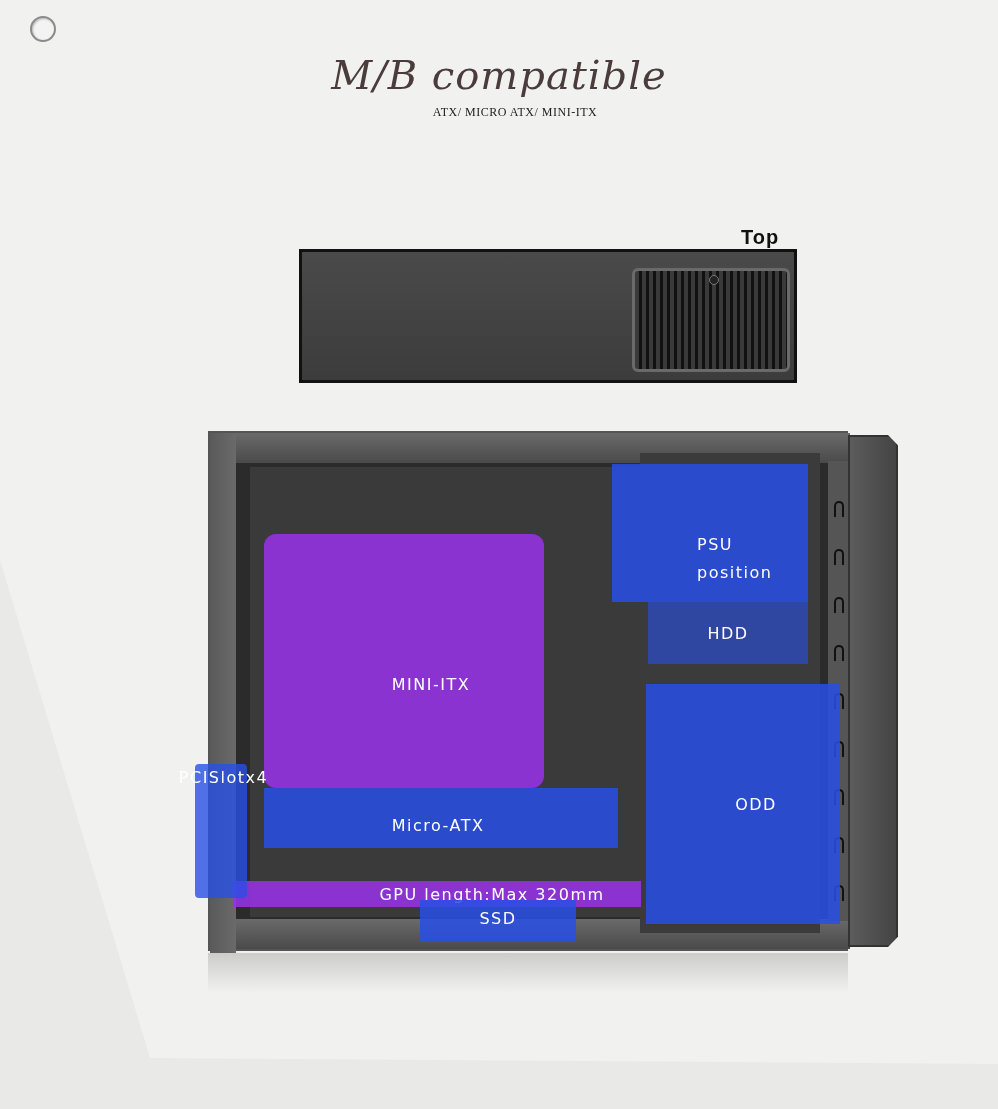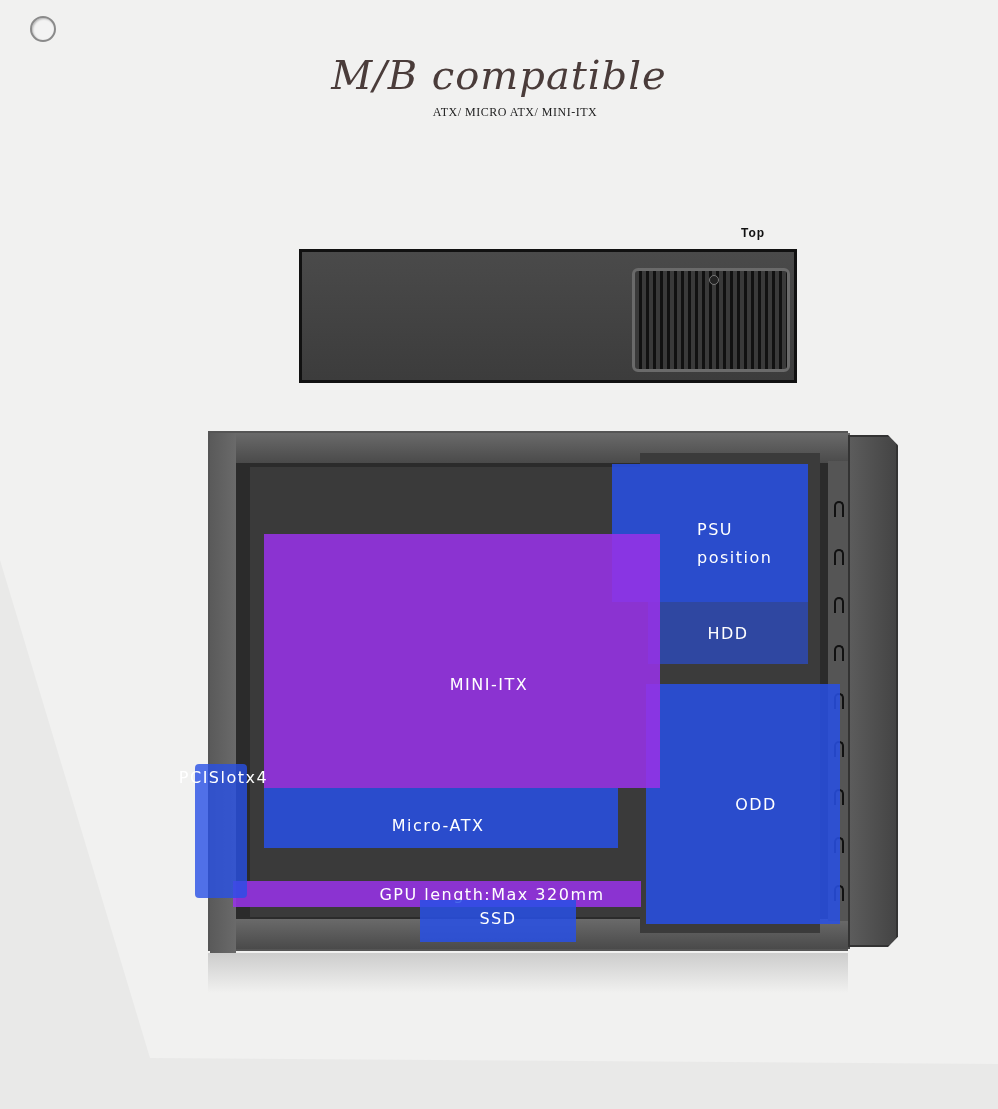--- a/index.html
+++ b/index.html
@@ -21,21 +21,21 @@
     .title {
       position: absolute; left: 0; width: 998px; top: 52px; text-align: center;
       font-family: "DejaVu Serif", serif; font-style: italic; font-size: 40px;
       color: #4a3c3a; letter-spacing: 1px;
     }
     .subtitle {
       position: absolute; left: 0; width: 1030px; top: 105px; text-align: center;
       font-family: "Liberation Serif", serif; font-size: 12px; color: #222; letter-spacing: 0.5px;
     }
     .top-label {
-      position: absolute; left: 741px; top: 226px; font-size: 12px; color: #111; letter-spacing: 1px;
+      position: absolute; left: 741px; top: 226px; font-size: 20px; color: #111; letter-spacing: 1px;
       font-family: "Liberation Sans", sans-serif; font-weight: bold; text-align: right;
     }
     .top-panel {
       position: absolute; left: 299px; top: 249px; width: 498px; height: 134px;
       background: linear-gradient(#4a4a4a, #3c3c3c); border: 3px solid #111; box-sizing: border-box;
     }
     .vent {
       position: absolute; left: 330px; top: 16px; width: 158px; height: 104px;
       border: 3px solid #6a6a6a; border-radius: 6px; box-sizing: border-box;
       background: repeating-linear-gradient(90deg, #3a3a3a 0 4px, #111 4px 7px);
@@ -116,32 +116,32 @@
     <div class="hook" style="top:232px"></div>
     <div class="hook" style="top:280px"></div>
     <div class="hook" style="top:328px"></div>
     <div class="hook" style="top:376px"></div>
     <div class="hook" style="top:424px"></div>
   </div>
   <div class="side-panel"></div>
 </div>
 <div class="shadow"></div>
 
-<div class="overlay blue" style="left:612px; top:464px; width:196px; height:138px; flex-direction:column; align-items:flex-start; justify-content:flex-start; padding:52px 0 0 85px; box-sizing:border-box; line-height:28px;">
+<div class="overlay blue" style="left:612px; top:464px; width:196px; height:138px; flex-direction:column; align-items:flex-start; justify-content:center; padding:52px 0 0 85px; box-sizing:border-box; line-height:28px;">
   <span>PSU</span>
   <span>position</span>
 </div>
 <div class="overlay blue" style="left:648px; top:602px; width:160px; height:62px; background:rgba(40,80,230,0.6);">
   <span>HDD</span>
 </div>
 <div class="overlay blue" style="left:646px; top:684px; width:158px; height:240px;padding-left:36px;">
   <span style="margin-right:10px;">ODD</span>
 </div>
 
-<div class="overlay purple" style="left:264px; top:534px; width:396px; height:254px;">
+<div class="overlay purple" style="left:264px; top:534px; width:280px; height:254px;border-radius:12px;">
   <span style="margin-top:46px; margin-left:54px;">MINI-ITX</span>
 </div>
 <div class="overlay blue" style="left:264px; top:788px; width:354px; height:60px;">
   <span style="margin-left:-6px; margin-top:14px;">Micro-ATX</span>
 </div>
 <div class="overlay purple" style="left:233px; top:848px; width:408px; height:26px;margin-top:33px;">
   <span style="margin-left:110px;">GPU length:Max 320mm</span>
 </div>
 <div class="overlay blue" style="left:195px; top:764px; width:52px; height:134px; flex-direction:row; align-items:flex-start; justify-content:center; padding-left:5px; box-sizing:border-box; line-height:27px; border-radius:4px; background:rgba(40,80,230,0.8);">
   <span>PCI</span>

